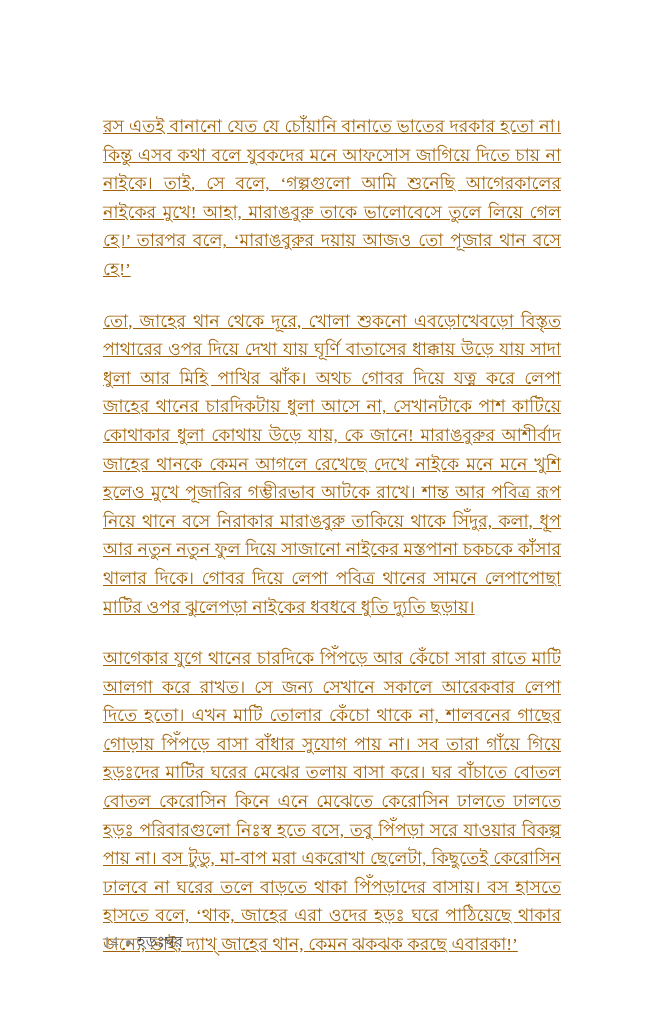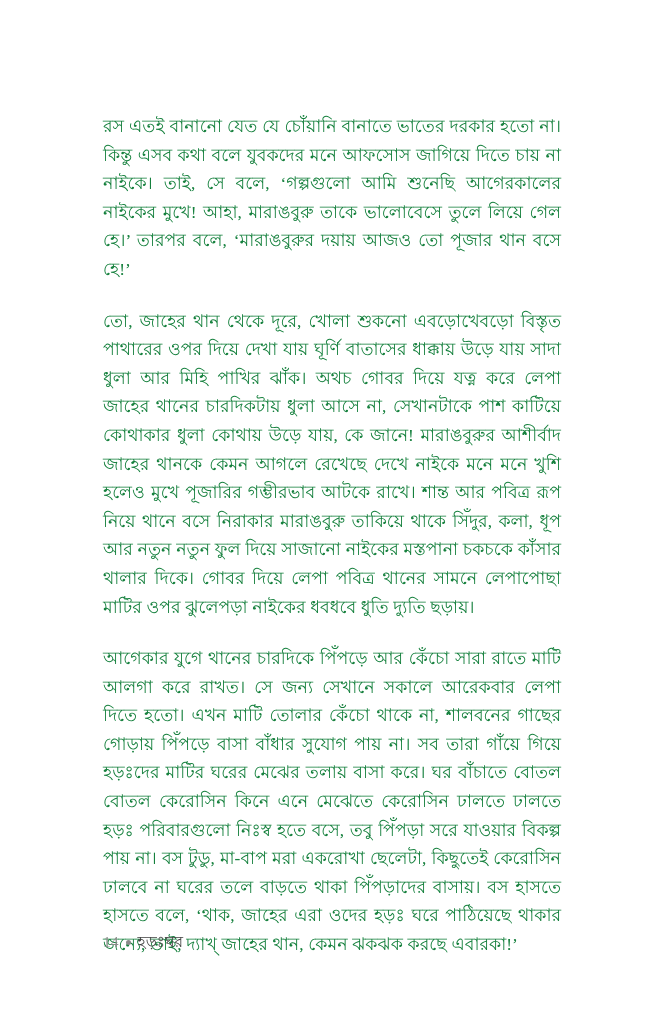--- a/index.html
+++ b/index.html
@@ -30,23 +30,24 @@
     top: 112px;
     width: 458px;
   }
 
   .para {
     margin: 0 0 23px 0;
     text-align: justify;
     text-justify: inter-word;
     font-size: 17.4px;
     line-height: 28.6px;
-    color: #15803d;
+    color: #a16207;
     font-family: "Liberation Serif", "DejaVu Serif", serif;
     word-spacing: 0.02em;
+    text-decoration: underline;
     -webkit-font-smoothing: antialiased;
   }
   .para:last-child {
     margin-bottom: 0;
   }
 
   .footer {
     position: absolute;
     left: 103px;
     top: 932px;

